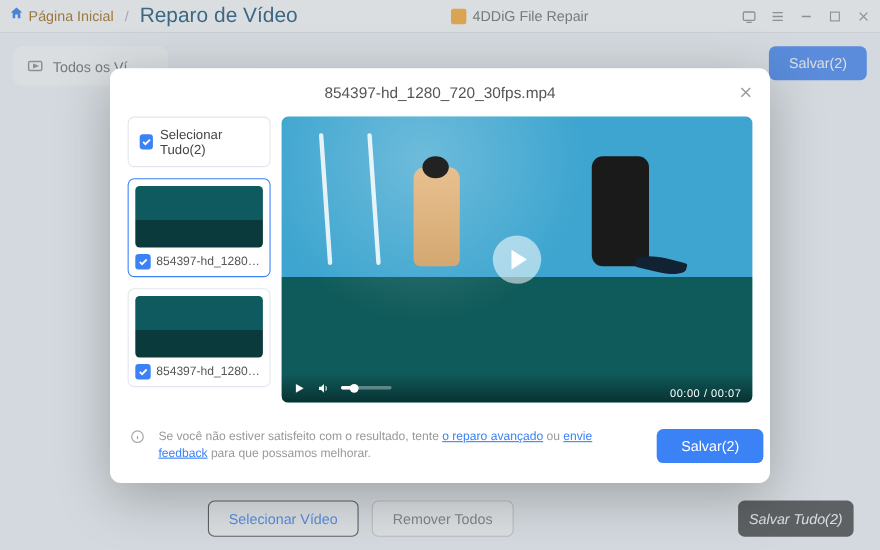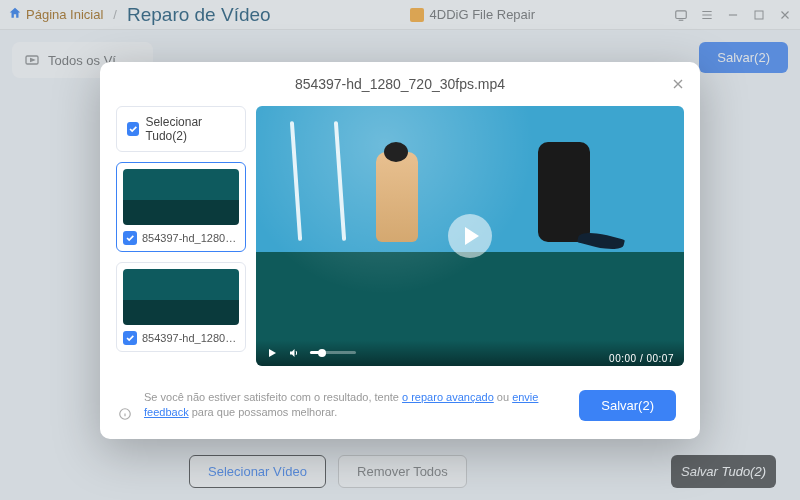--- a/index.html
+++ b/index.html
@@ -57,21 +57,21 @@
 .ladder::after { left:56px; transform:rotate(-4deg); }
 .play-btn { position: absolute; left: 50%; top: 50%; transform: translate(-50%,-50%); width: 44px; height: 44px; border-radius: 50%; background: rgba(255,255,255,0.55); display: flex; align-items: center; justify-content: center; cursor: pointer; }
 .play-btn::after { content:""; border-left: 14px solid #fff; border-top: 9px solid transparent; border-bottom: 9px solid transparent; margin-left: 4px; }
 .controls { position: absolute; left: 0; right: 0; bottom: 0; height: 26px; background: linear-gradient(transparent, rgba(0,0,0,0.45)); display: flex; align-items: center; gap: 10px; padding: 0 10px; color: #fff; font-size: 10px; }
 .ctl-icon { width: 12px; height: 12px; color: #fff; }
 .vol-track { width: 46px; height: 3px; background: rgba(255,255,255,0.35); border-radius: 2px; position: relative; }
 .vol-fill { width: 26%; height: 100%; background: #fff; border-radius: 2px; }
 .vol-thumb { position:absolute; left:26%; top:50%; transform:translate(-50%,-50%); width:8px; height:8px; border-radius:50%; background:#fff; }
 .time { margin-left: auto; letter-spacing: 0.5px; margin-top: 12px; }
 
-.modal-footer { display: flex; align-items: flex-end; padding: 12px 24px 18px 18px; gap: 12px; }
+.modal-footer { display: flex; align-items: flex-start; padding: 12px 6px 18px 18px; gap: 12px; }
 .info-icon { width: 14px; height: 14px; color: #aaa; flex-shrink:0; }
 .footer-text { font-size: 11px; color: #999; line-height: 1.4; }
 .footer-text a { color: #3b82f6; text-decoration: underline; }
 .footer-save { margin-left: auto; background: #3b82f6; color: #fff; border: none; border-radius: 6px; padding: 8px 22px; font-size: 13px; cursor: pointer; }
 </style>
 </head>
 <body>
 
 <div class="titlebar">
   <div class="titlebar-left">

